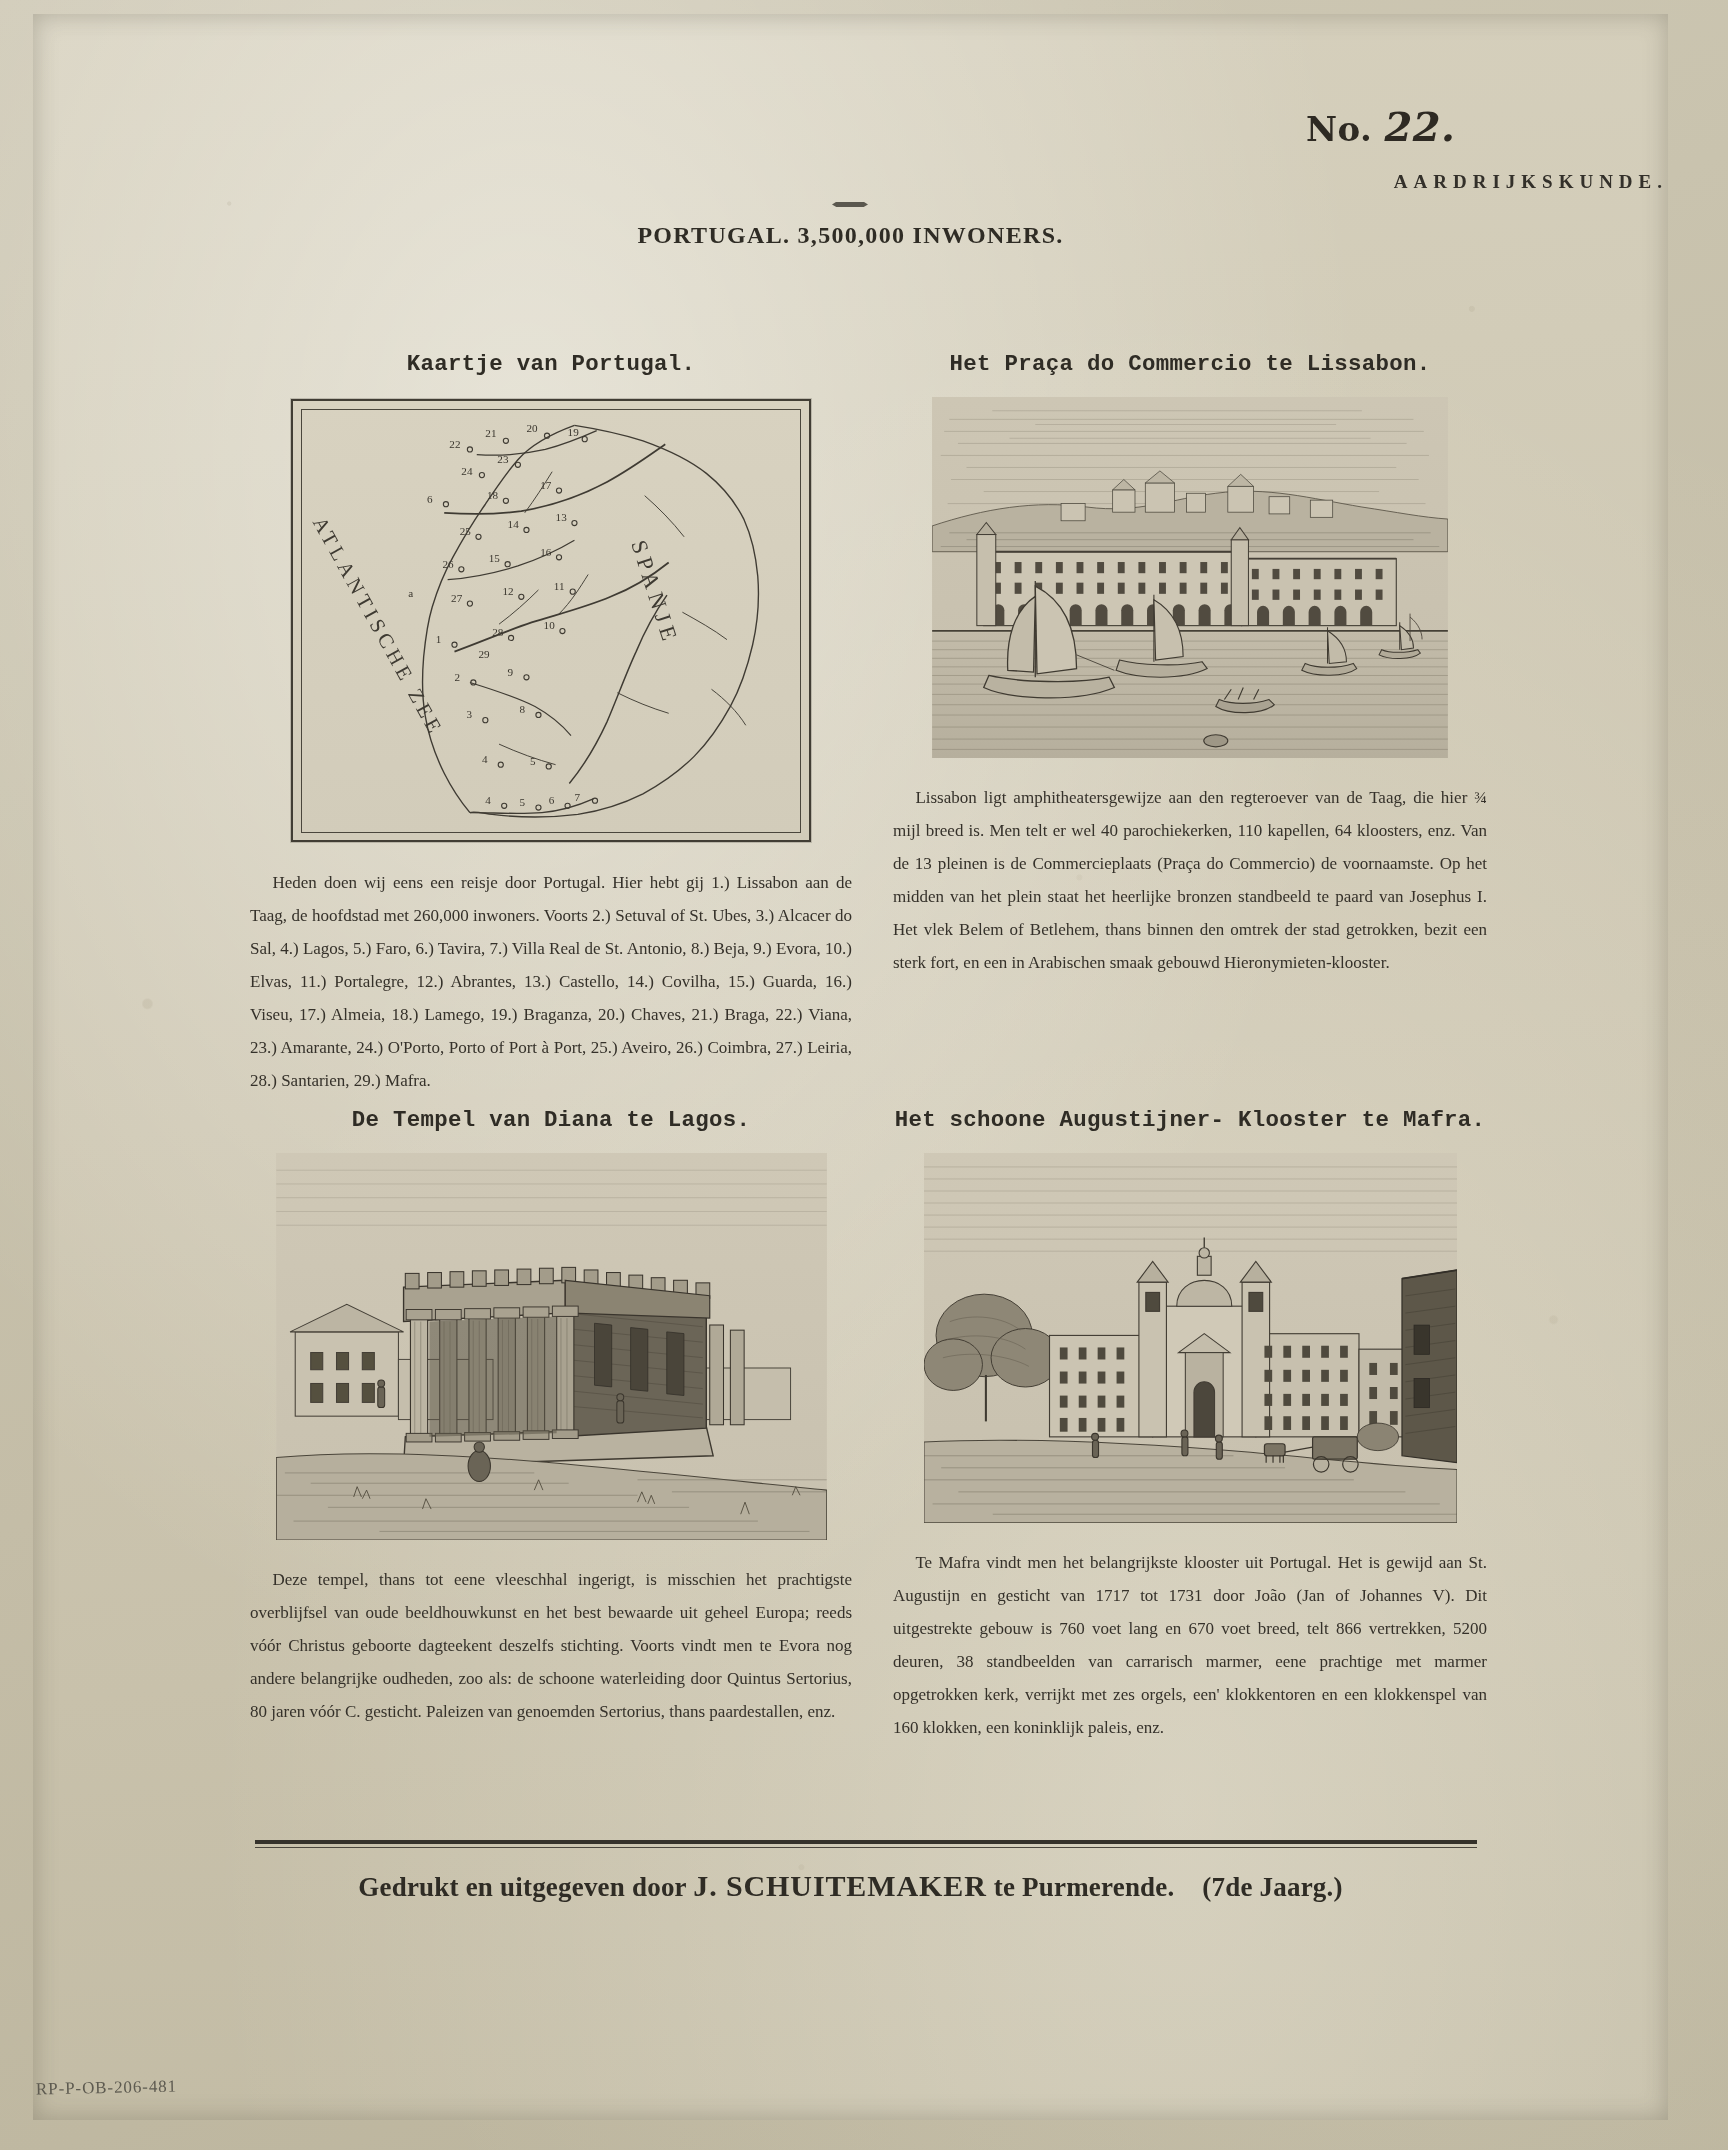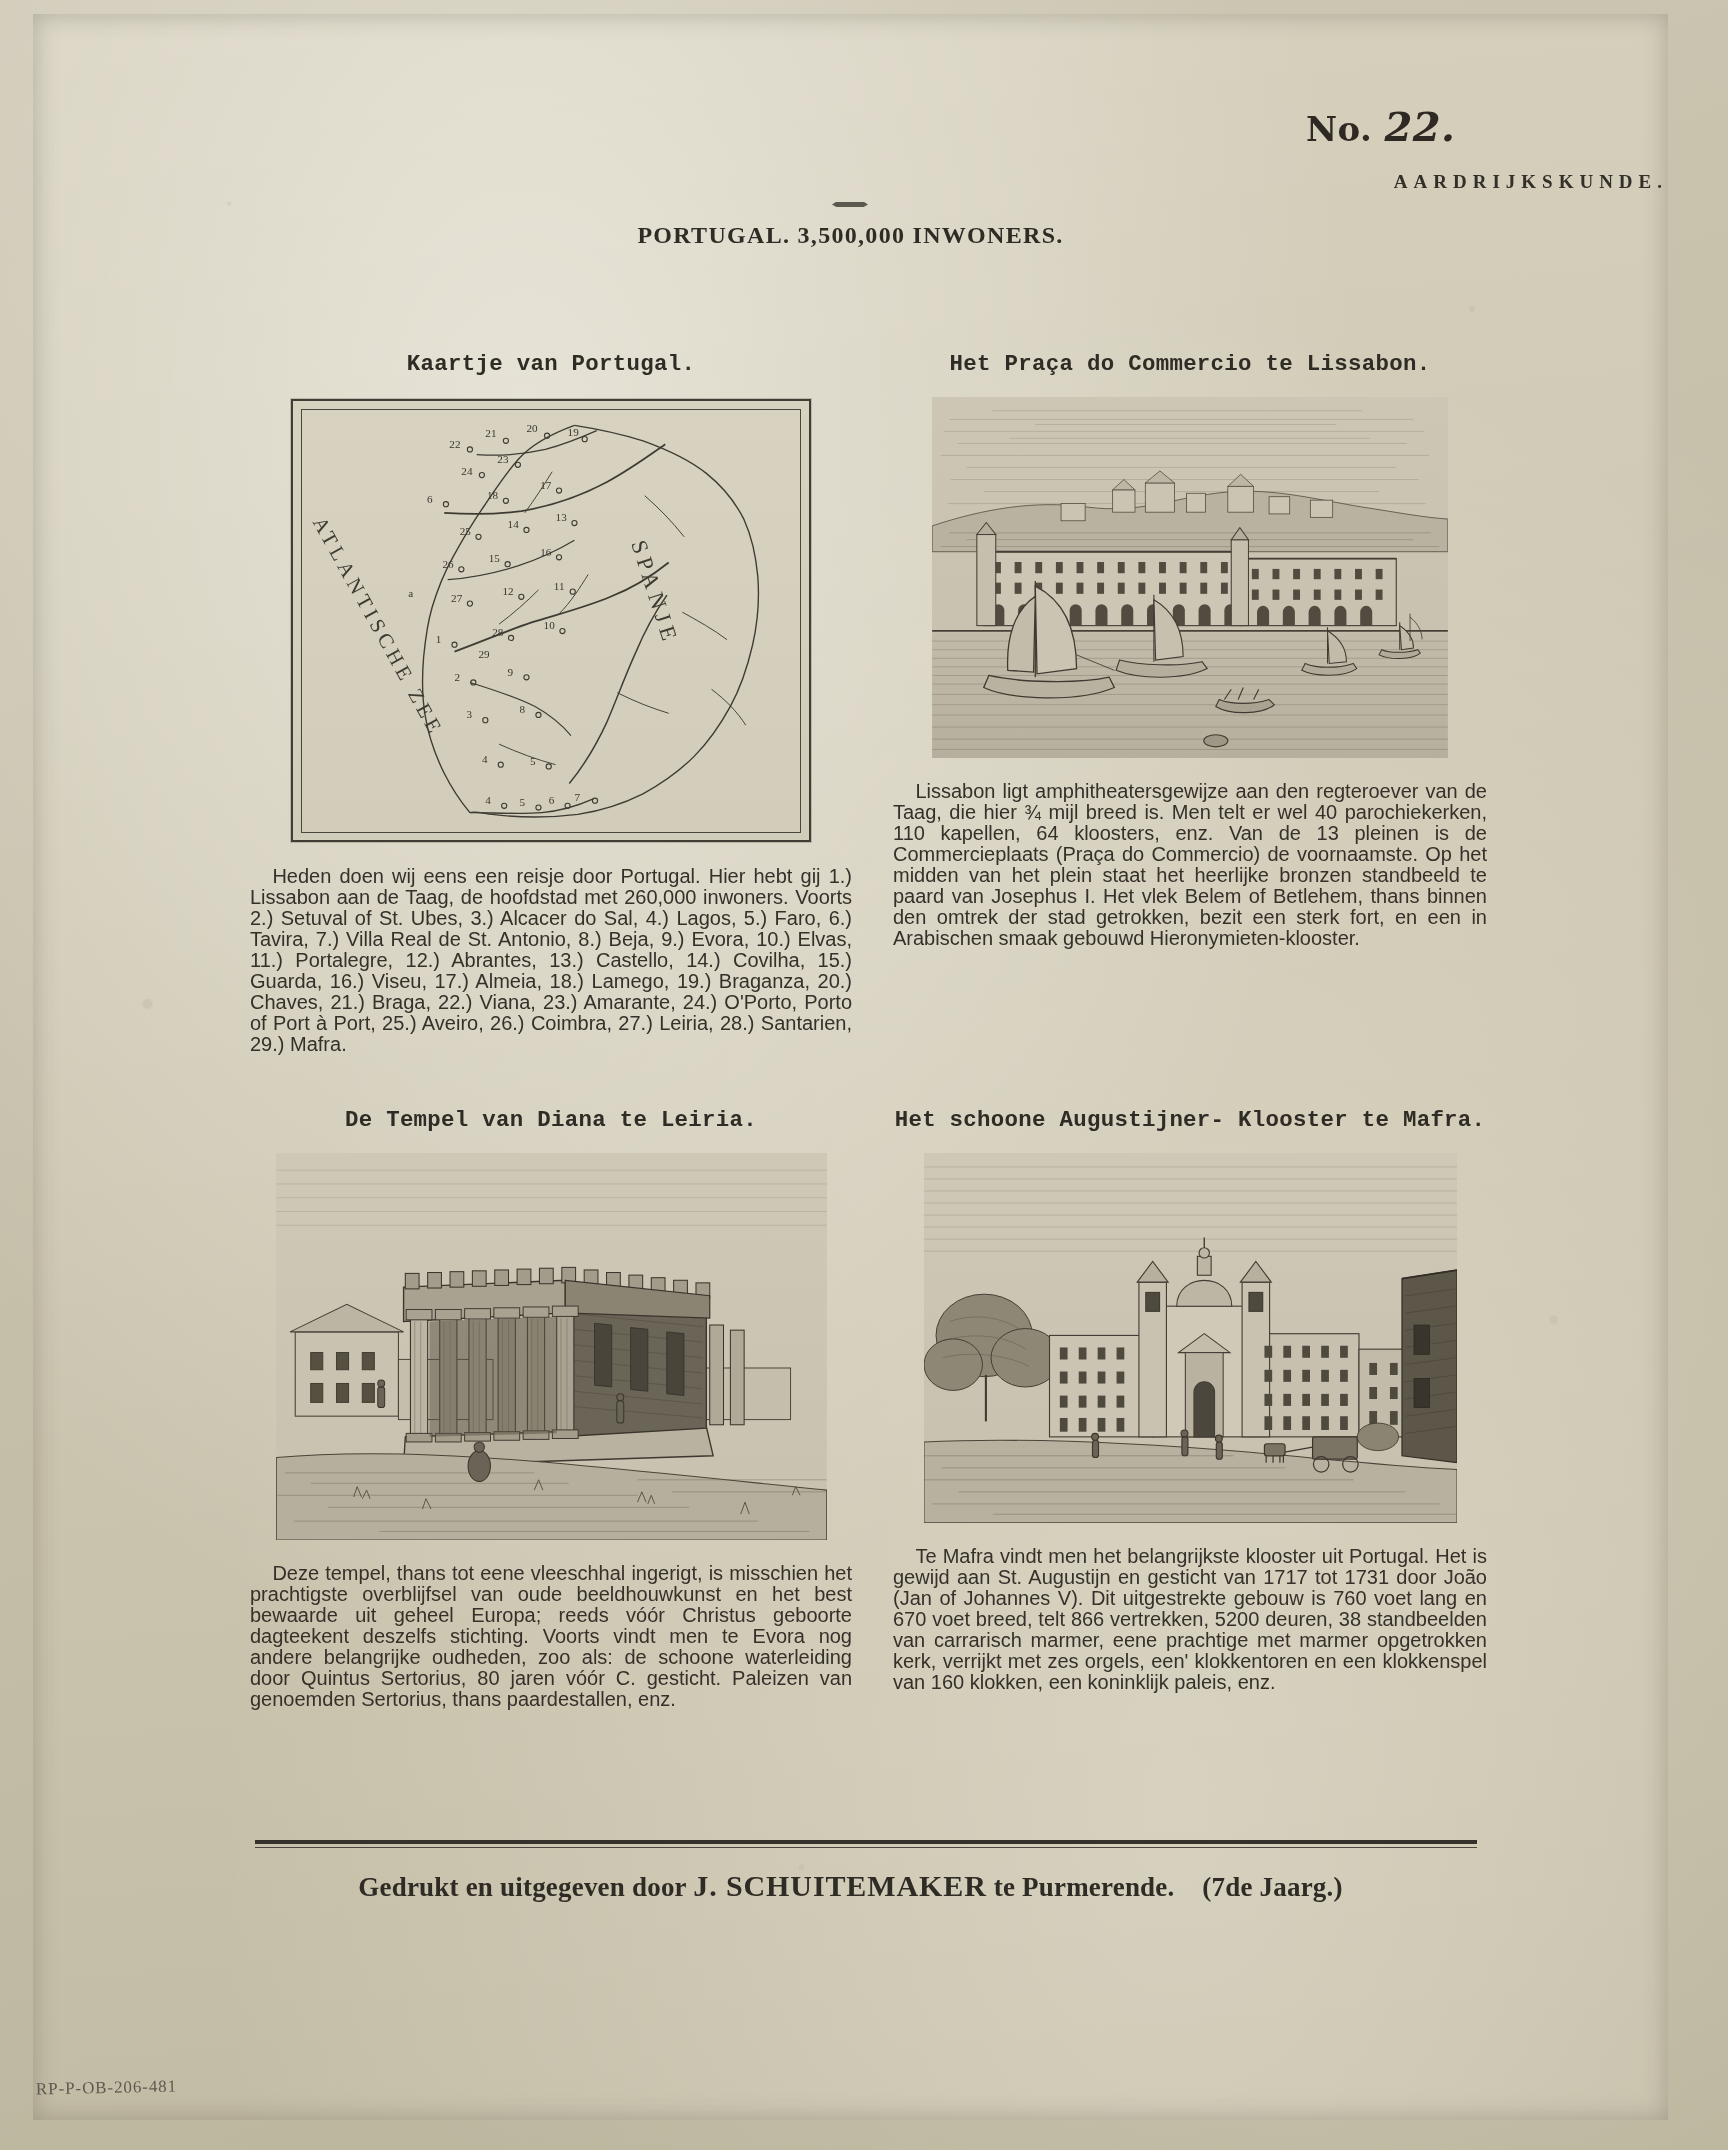--- a/index.html
+++ b/index.html
@@ -126,23 +126,23 @@
   .panel { position: absolute; }
   .panel-title {
     font-family: Liberation Mono, monospace;
     font-weight: bold;
     font-size: 22.4px;
     text-align: center;
     color: #2f2c25;
     letter-spacing: 0.3px;
   }
   .caption {
-    font-family: Liberation Sans, sans-serif;
-    font-size: 20px;
-    line-height: 21px;
+    font-family: Liberation Serif, serif;
+    font-size: 17px;
+    line-height: 33px;
     text-align: justify;
     color: #35312a;
     hyphens: none;
   }
   .caption .indent { display: inline-block; width: 22.4px; }
 
   
   #panel-map       { left: 217px;  top: 337px;  width: 602px; }
   #panel-praca     { left: 860px; top: 337px;  width: 594px; }
   #panel-tempel    { left: 217px;  top: 1093px; width: 602px; }
@@ -563,21 +563,21 @@
             <rect x="0" y="0" width="600" height="420" fill="none"></rect>
           </svg>
         </div>
 
         <div class="caption" style="margin-top:22.4px;">
           <span class="indent"></span><span>Lissabon ligt amphitheatersgewijze aan den regteroever van de Taag, die hier ¾ mijl breed is. Men telt er wel 40 parochiekerken, 110 kapellen, 64 kloosters, enz. Van de 13 pleinen is de Commercieplaats (Praça do Commercio) de voornaamste. Op het midden van het plein staat het heerlijke bronzen standbeeld te paard van Josephus I. Het vlek Belem of Betlehem, thans binnen den omtrek der stad getrokken, bezit een sterk fort, en een in Arabischen smaak gebouwd Hieronymieten-klooster.</span>
         </div>
       </div>
 
       <div class="panel" id="panel-tempel">
-        <div class="panel-title">De Tempel van Diana te Leiria.</div>
+        <div class="panel-title">De Tempel van Diana te Lagos.</div>
 
         <div class="engraving eng-tempel">
           <svg viewBox="0 0 640 450" width="551" height="387">
             <defs>
               <linearGradient id="skyT" x1="0" y1="0" x2="0" y2="1">
                 <stop offset="0%" stop-color="#cfc8b6"></stop>
                 <stop offset="100%" stop-color="#c8c1af"></stop>
               </linearGradient>
             </defs>
             <rect width="640" height="450" fill="url(#skyT)"></rect>

